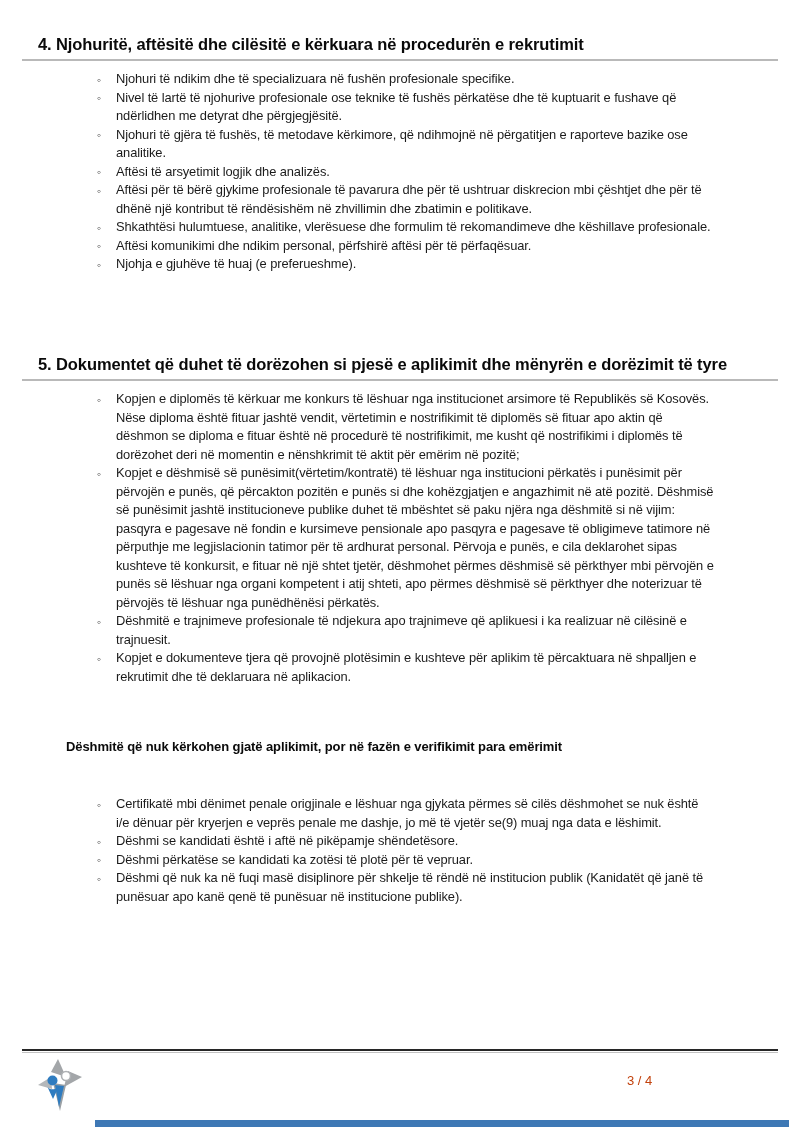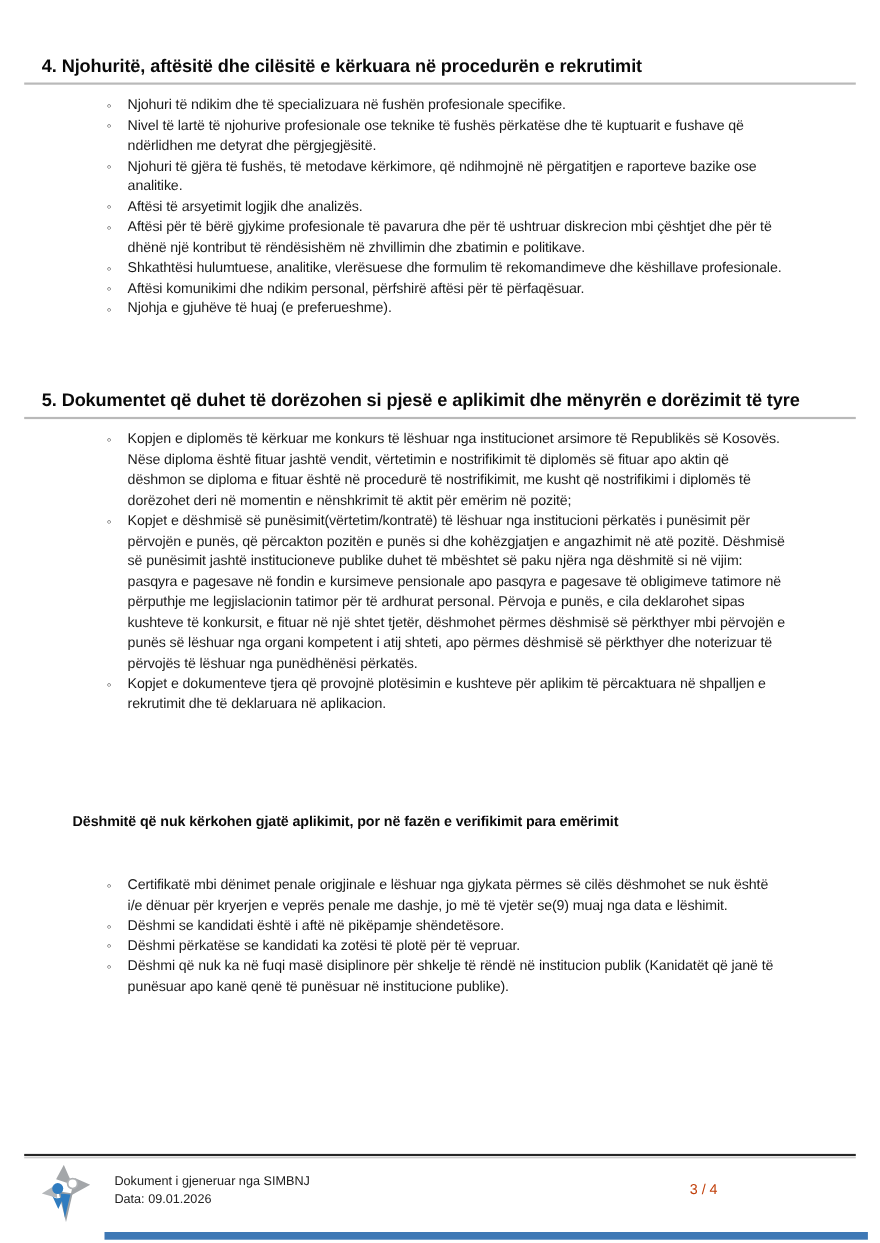--- a/index.html
+++ b/index.html
@@ -2,21 +2,21 @@
 <html><head>
 <meta charset="utf-8">
 <style>
   html,body { margin:0; padding:0; }
   body {
     width:800px; height:1130px; position:relative; overflow:hidden;
     background:#ffffff; color:#1e1e1e;
     font-family:"Liberation Sans", sans-serif;
   }
   .section { position:absolute; left:22px; right:22px; }
-  #section-4 { top:49px; }
+  #section-4 { top:33px; }
   #section-5 { top:306px;margin-top:47px; }
   .section-title {
     font-size:16.5px; font-weight:700; color:#0a0a0a;
     margin:0 0 0 16px; line-height:22px; letter-spacing:-0.1px; max-width:705px;
   }
   .section-rule { border-bottom:2px solid #b9b9b9; margin-top:4px; }
   ul.bullets { list-style:none; margin:9px 0 0 0; padding:0 0 0 73px; }
   ul.bullets li {
     position:relative; padding-left:21px; max-width:599px;
     font-size:12.9px; line-height:18.5px; letter-spacing:-0.1px; color:#1b1b1b;
@@ -57,20 +57,21 @@
     <li>Njohja e gjuhëve të huaj (e preferueshme).</li>
   </ul>
 </div>
 
 <div class="section" id="section-5">
   <h2 class="section-title">5. Dokumentet që duhet të dorëzohen si pjesë e aplikimit dhe mënyrën e dorëzimit të tyre</h2>
   <div class="section-rule"></div>
   <ul class="bullets">
     <li>Kopjen e diplomës të kërkuar me konkurs të lëshuar nga institucionet arsimore të Republikës së Kosovës. Nëse diploma është fituar jashtë vendit, vërtetimin e nostrifikimit të diplomës së fituar apo aktin që dëshmon se diploma e fituar është në procedurë të nostrifikimit, me kusht që nostrifikimi i diplomës të dorëzohet deri në momentin e nënshkrimit të aktit për emërim në pozitë;</li>
     <li>Kopjet e dëshmisë së punësimit(vërtetim/kontratë) të lëshuar nga institucioni përkatës i punësimit për përvojën e punës, që përcakton pozitën e punës si dhe kohëzgjatjen e angazhimit në atë pozitë. Dëshmisë së punësimit jashtë institucioneve publike duhet të mbështet së paku njëra nga dëshmitë si në vijim: pasqyra e pagesave në fondin e kursimeve pensionale apo pasqyra e pagesave të obligimeve tatimore në përputhje me legjislacionin tatimor për të ardhurat personal.  Përvoja e punës, e cila deklarohet sipas kushteve të konkursit, e fituar në një shtet tjetër, dëshmohet përmes dëshmisë së përkthyer mbi përvojën e punës së lëshuar nga organi kompetent i atij shteti, apo përmes dëshmisë së përkthyer dhe noterizuar të përvojës të lëshuar nga punëdhënësi përkatës.</li>
+    <li>Dëshmitë e trajnimeve profesionale të ndjekura apo trajnimeve që aplikuesi i ka realizuar në cilësinë e trajnuesit.</li>
     <li>Kopjet e dokumenteve tjera që provojnë plotësimin e kushteve për aplikim të përcaktuara në shpalljen e rekrutimit dhe të deklaruara në aplikacion.</li>
   </ul>
 </div>
 
 <div class="subheading">Dëshmitë që nuk kërkohen gjatë aplikimit, por në fazën e verifikimit para emërimit</div>
 
 <div id="verification-list">
   <ul class="bullets">
     <li>Certifikatë mbi dënimet penale origjinale e lëshuar nga gjykata përmes së cilës dëshmohet se nuk është i/e dënuar për kryerjen e veprës penale me dashje, jo më të vjetër se(9) muaj nga data e lëshimit.</li>
     <li>Dëshmi se kandidati është i aftë në pikëpamje shëndetësore.</li>
@@ -85,21 +86,17 @@
   <svg class="footer-logo" viewBox="0 0 44 52" aria-hidden="true">
     <polygon points="20,0 28,18 13,13" fill="#a3a6a9"></polygon>
     <polygon points="44,18 26,28 30,12" fill="#a3a6a9"></polygon>
     <polygon points="0,26 13,18 14,30" fill="#b4b7ba"></polygon>
     <polygon points="22,52 15,24 28,26" fill="#9aa0a5"></polygon>
     <polygon points="21,48 17,26 26,27" fill="#2f7cc0"></polygon>
     <circle cx="14.5" cy="21.5" r="5" fill="#2f7cc0"></circle>
     <path d="M9.5,28 L15,40 L21,27 C18,31 12,31.5 9.5,28 Z" fill="#2f7cc0"></path>
     <circle cx="28" cy="17" r="4.5" fill="#ffffff" stroke="#aeb1b4" stroke-width="1.6"></circle>
   </svg>
-  <div class="footer-text">
-    <div>Dokument i gjeneruar nga SIMBNJ</div>
-    <div>Data: 09.01.2026</div>
-  </div>
 </div>
 
 <div class="page-number">3 / 4</div>
 
 <div class="bottom-bar" style="background-color: rgb(62, 120, 181);"></div>
 
 </body></html>

